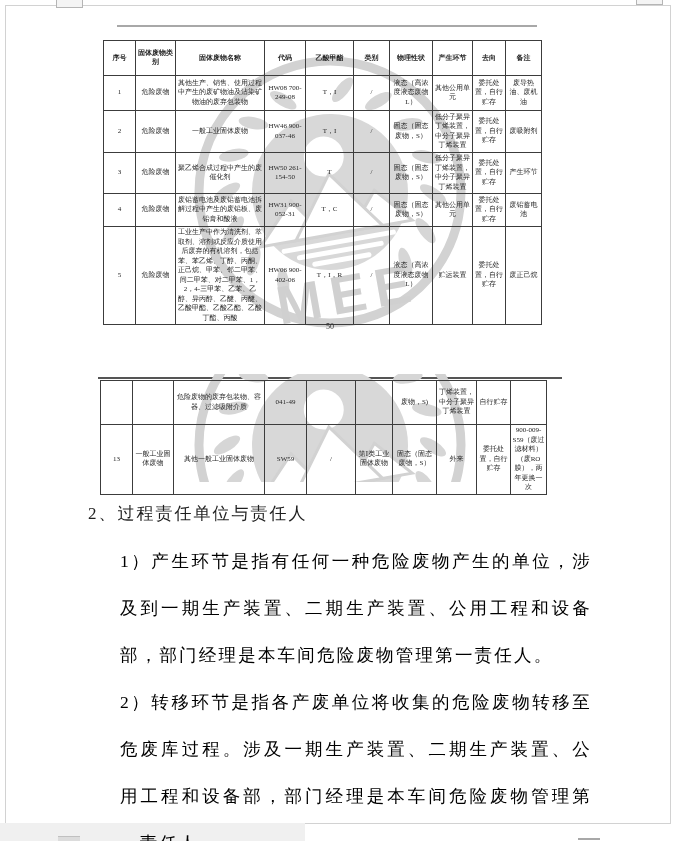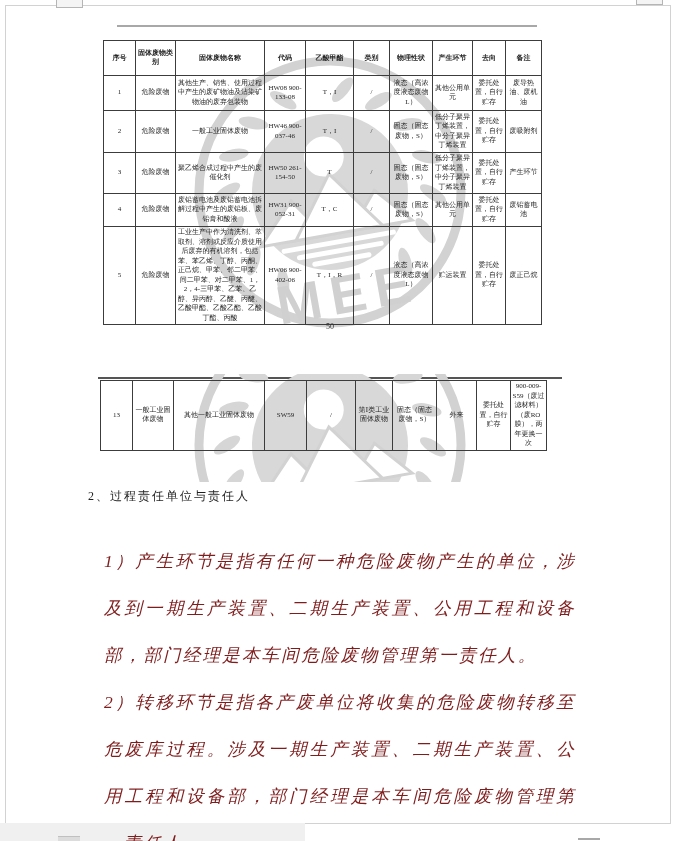--- a/index.html
+++ b/index.html
@@ -38,24 +38,24 @@
   #t1 thead tr{height:35px;}
   #t1 tbody tr:nth-child(1){height:35px;}
   #t1 tbody tr:nth-child(2){height:42px;}
   #t1 tbody tr:nth-child(3){height:38px;}
   #t1 tbody tr:nth-child(4){height:33px;}
   #t1 tbody tr:nth-child(5){height:95px;}
   #t2 tbody tr:nth-child(1){height:44px;}
   #t2 tbody tr:nth-child(2){height:56px;}
   #page-number{left:0;top:322px;width:660px;text-align:center;font-size:8px;color:#333;z-index:2;}
   
-  #section-heading{left:88px;top:488px;width:500px;font-size:12px;letter-spacing:2px;color:#1e1e1e;z-index:2;}
+  #section-heading{left:88px;top:502px;width:500px;font-size:17px;letter-spacing:2px;color:#1e1e1e;z-index:2;}
   .para{
-    left:104px;width:472px;font-size:17.5px;line-height:47px;letter-spacing:2.2px;
-    text-align:justify;color:#7f1d1d;z-index:2;font-style:italic;
+    left:120px;width:472px;font-size:17.5px;line-height:47px;letter-spacing:2.2px;
+    text-align:justify;color:#000000;z-index:2;
   }
   #para-1{top:538px;}
   #para-2{top:679px;}
 </style>
 </head>
 <body>
 
 <div class="abs" id="page-border"></div>
 <div class="abs tab-frag" id="tab-frag-left"></div>
 <div class="abs tab-frag" id="tab-frag-right"></div>
@@ -146,21 +146,21 @@
         <th>产生环节</th>
         <th>去向</th>
         <th>备注</th>
       </tr>
   </thead>
   <tbody>
       <tr>
         <td>1</td>
         <td>危险废物</td>
         <td>其他生产、销售、使用过程中产生的废矿物油及沾染矿物油的废弃包装物</td>
-        <td>HW08 900-133-08</td>
+        <td>HW08 700-249-08</td>
         <td>T，I</td>
         <td>/</td>
         <td>液态（高浓度液态废物L）</td>
         <td>其他公用单元</td>
         <td>委托处置，自行贮存</td>
         <td>废导热油、废机油</td>
       </tr>
       <tr>
         <td>2</td>
         <td>危险废物</td>
@@ -230,20 +230,32 @@
       <col style="width:42px">
     <col style="width:49px">
       <col style="width:37px">
       <col style="width:44px">
       <col style="width:40px">
     <col style="width:34px">
       <col style="width:36px">
   </colgroup>
   <tbody>
       <tr>
+        <td></td>
+        <td></td>
+        <td>危险废物的废弃包装物、容器、过滤吸附介质</td>
+        <td>041-49</td>
+        <td></td>
+        <td></td>
+        <td>废物，S)</td>
+        <td>丁烯装置，中分子聚异丁烯装置</td>
+        <td>自行贮存</td>
+        <td></td>
+      </tr>
+      <tr>
         <td>13</td>
         <td>一般工业固体废物</td>
         <td>其他一般工业固体废物</td>
         <td>SW59</td>
         <td>/</td>
         <td>第Ⅰ类工业固体废物</td>
         <td>固态（固态废物，S）</td>
         <td>外来</td>
         <td>委托处置，自行贮存</td>
         <td>900-009-S59（废过滤材料）（废RO膜），两年更换一次</td>

